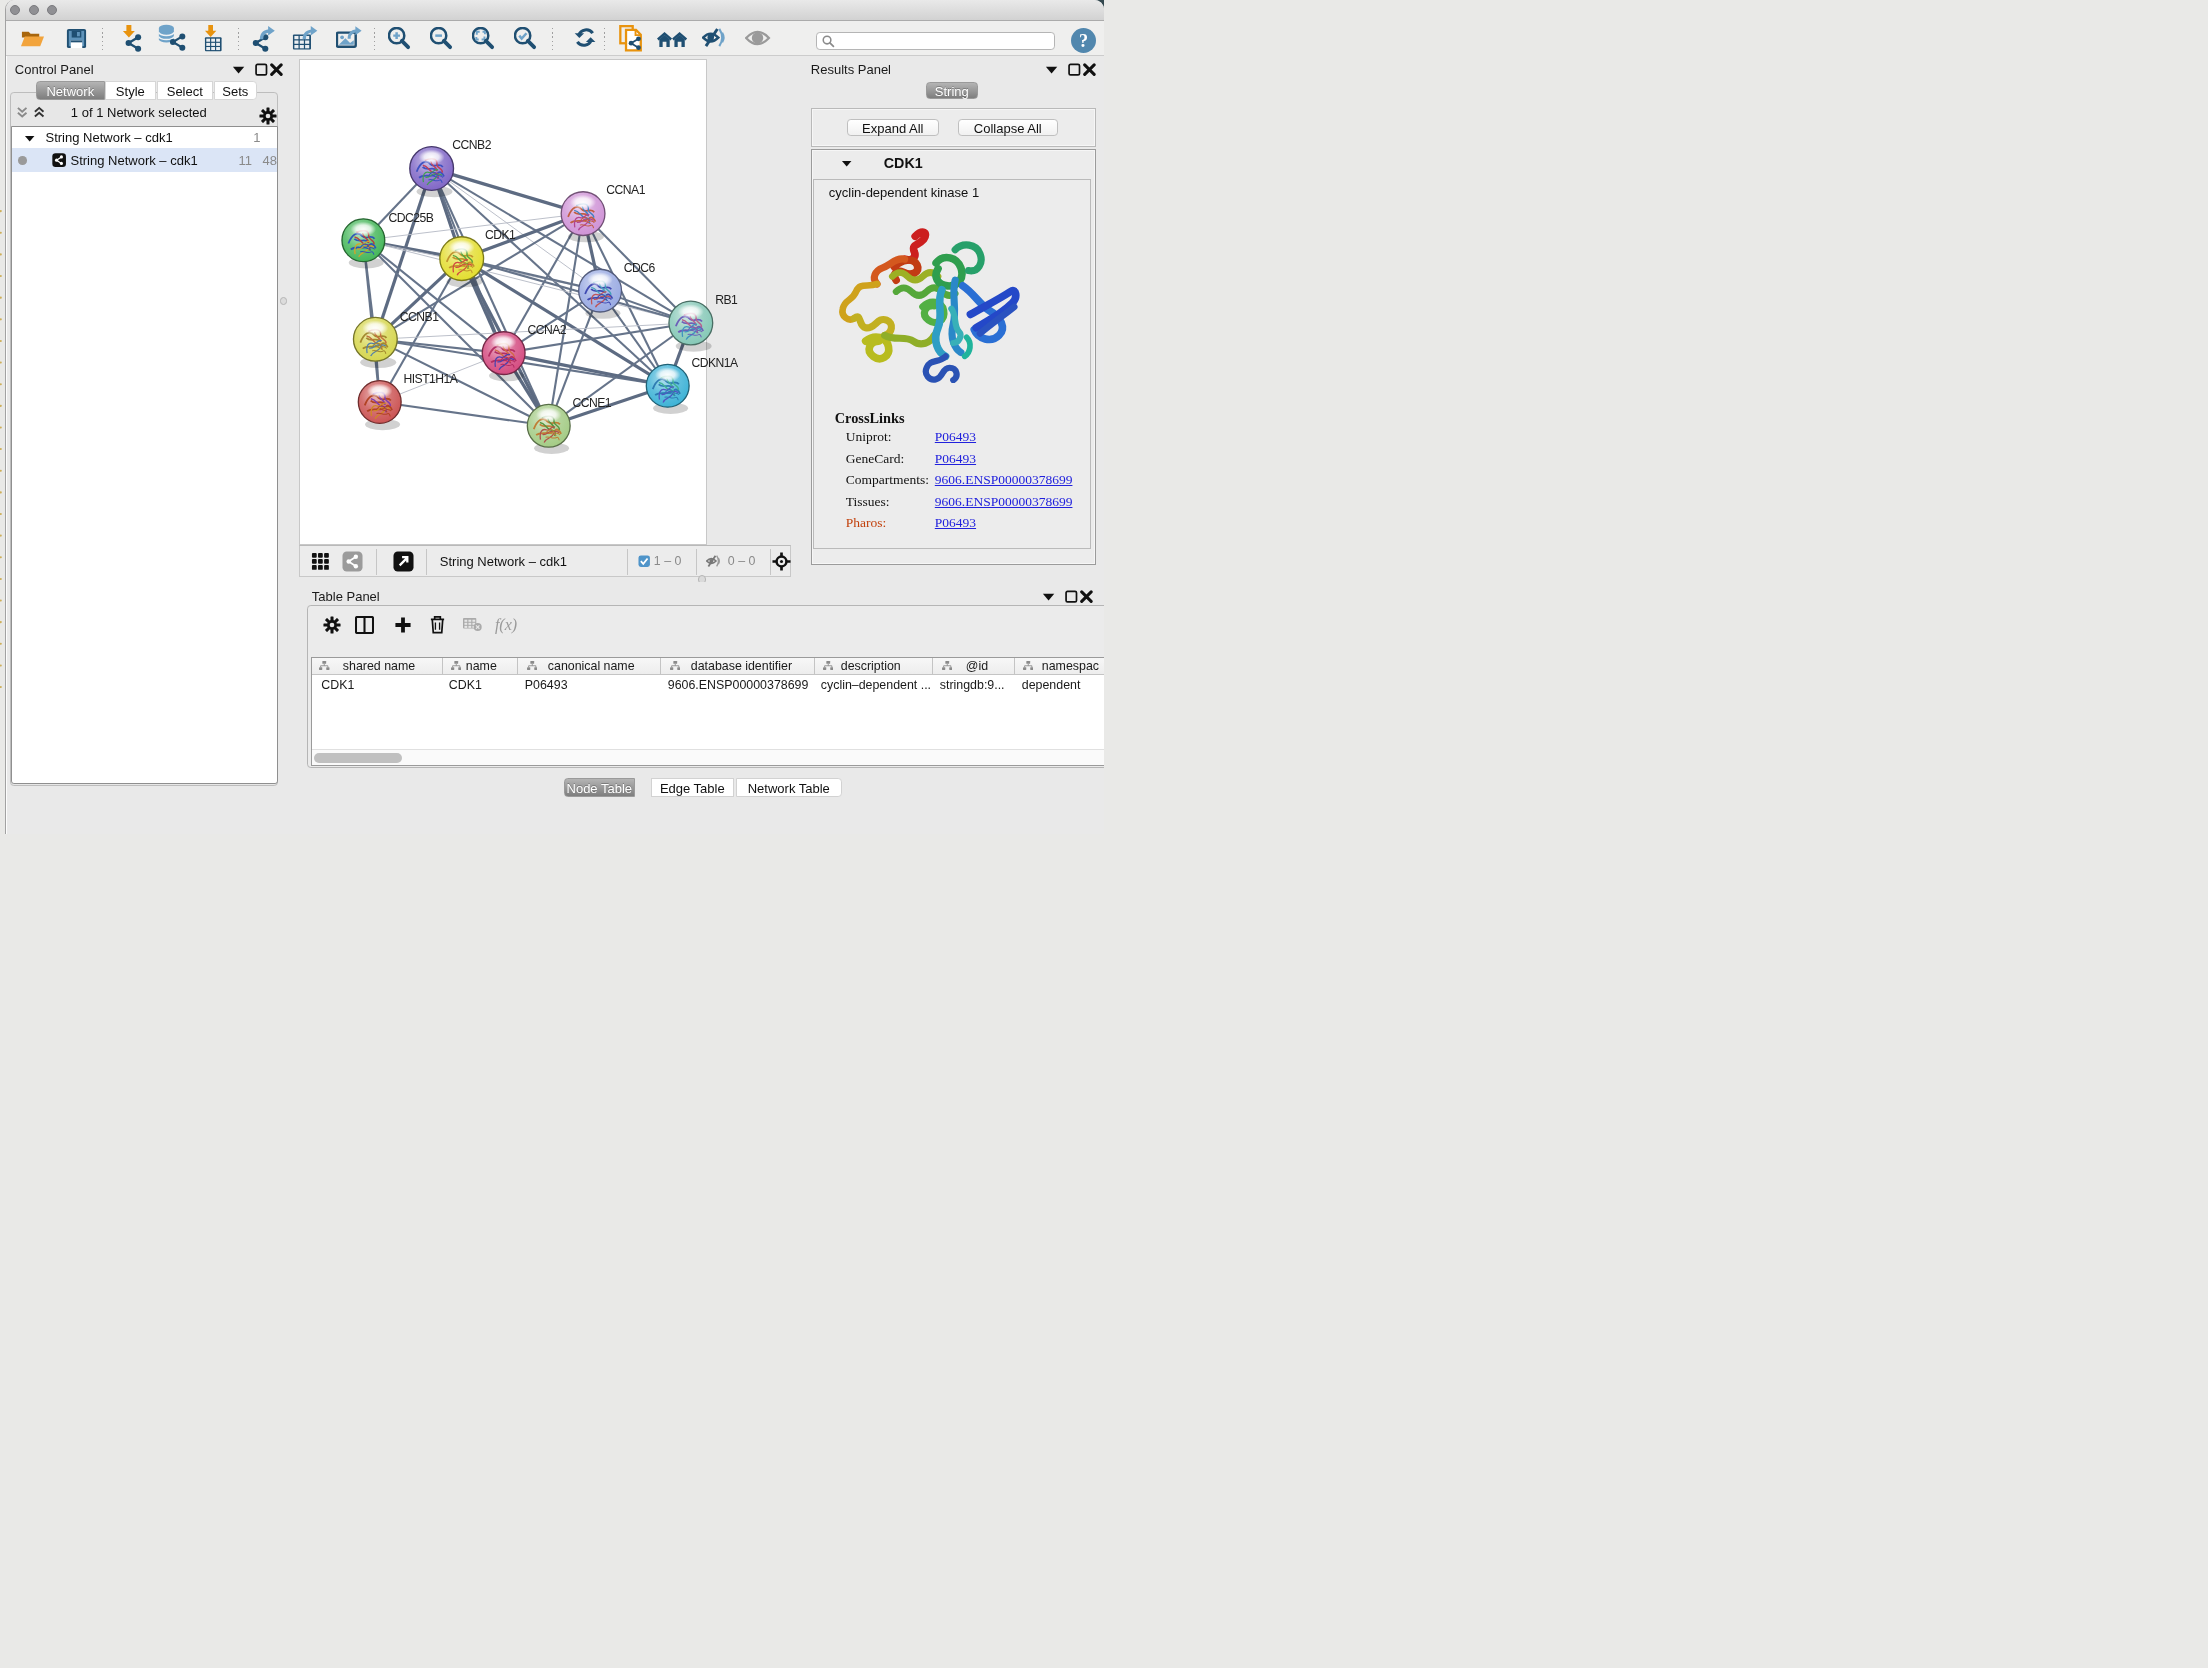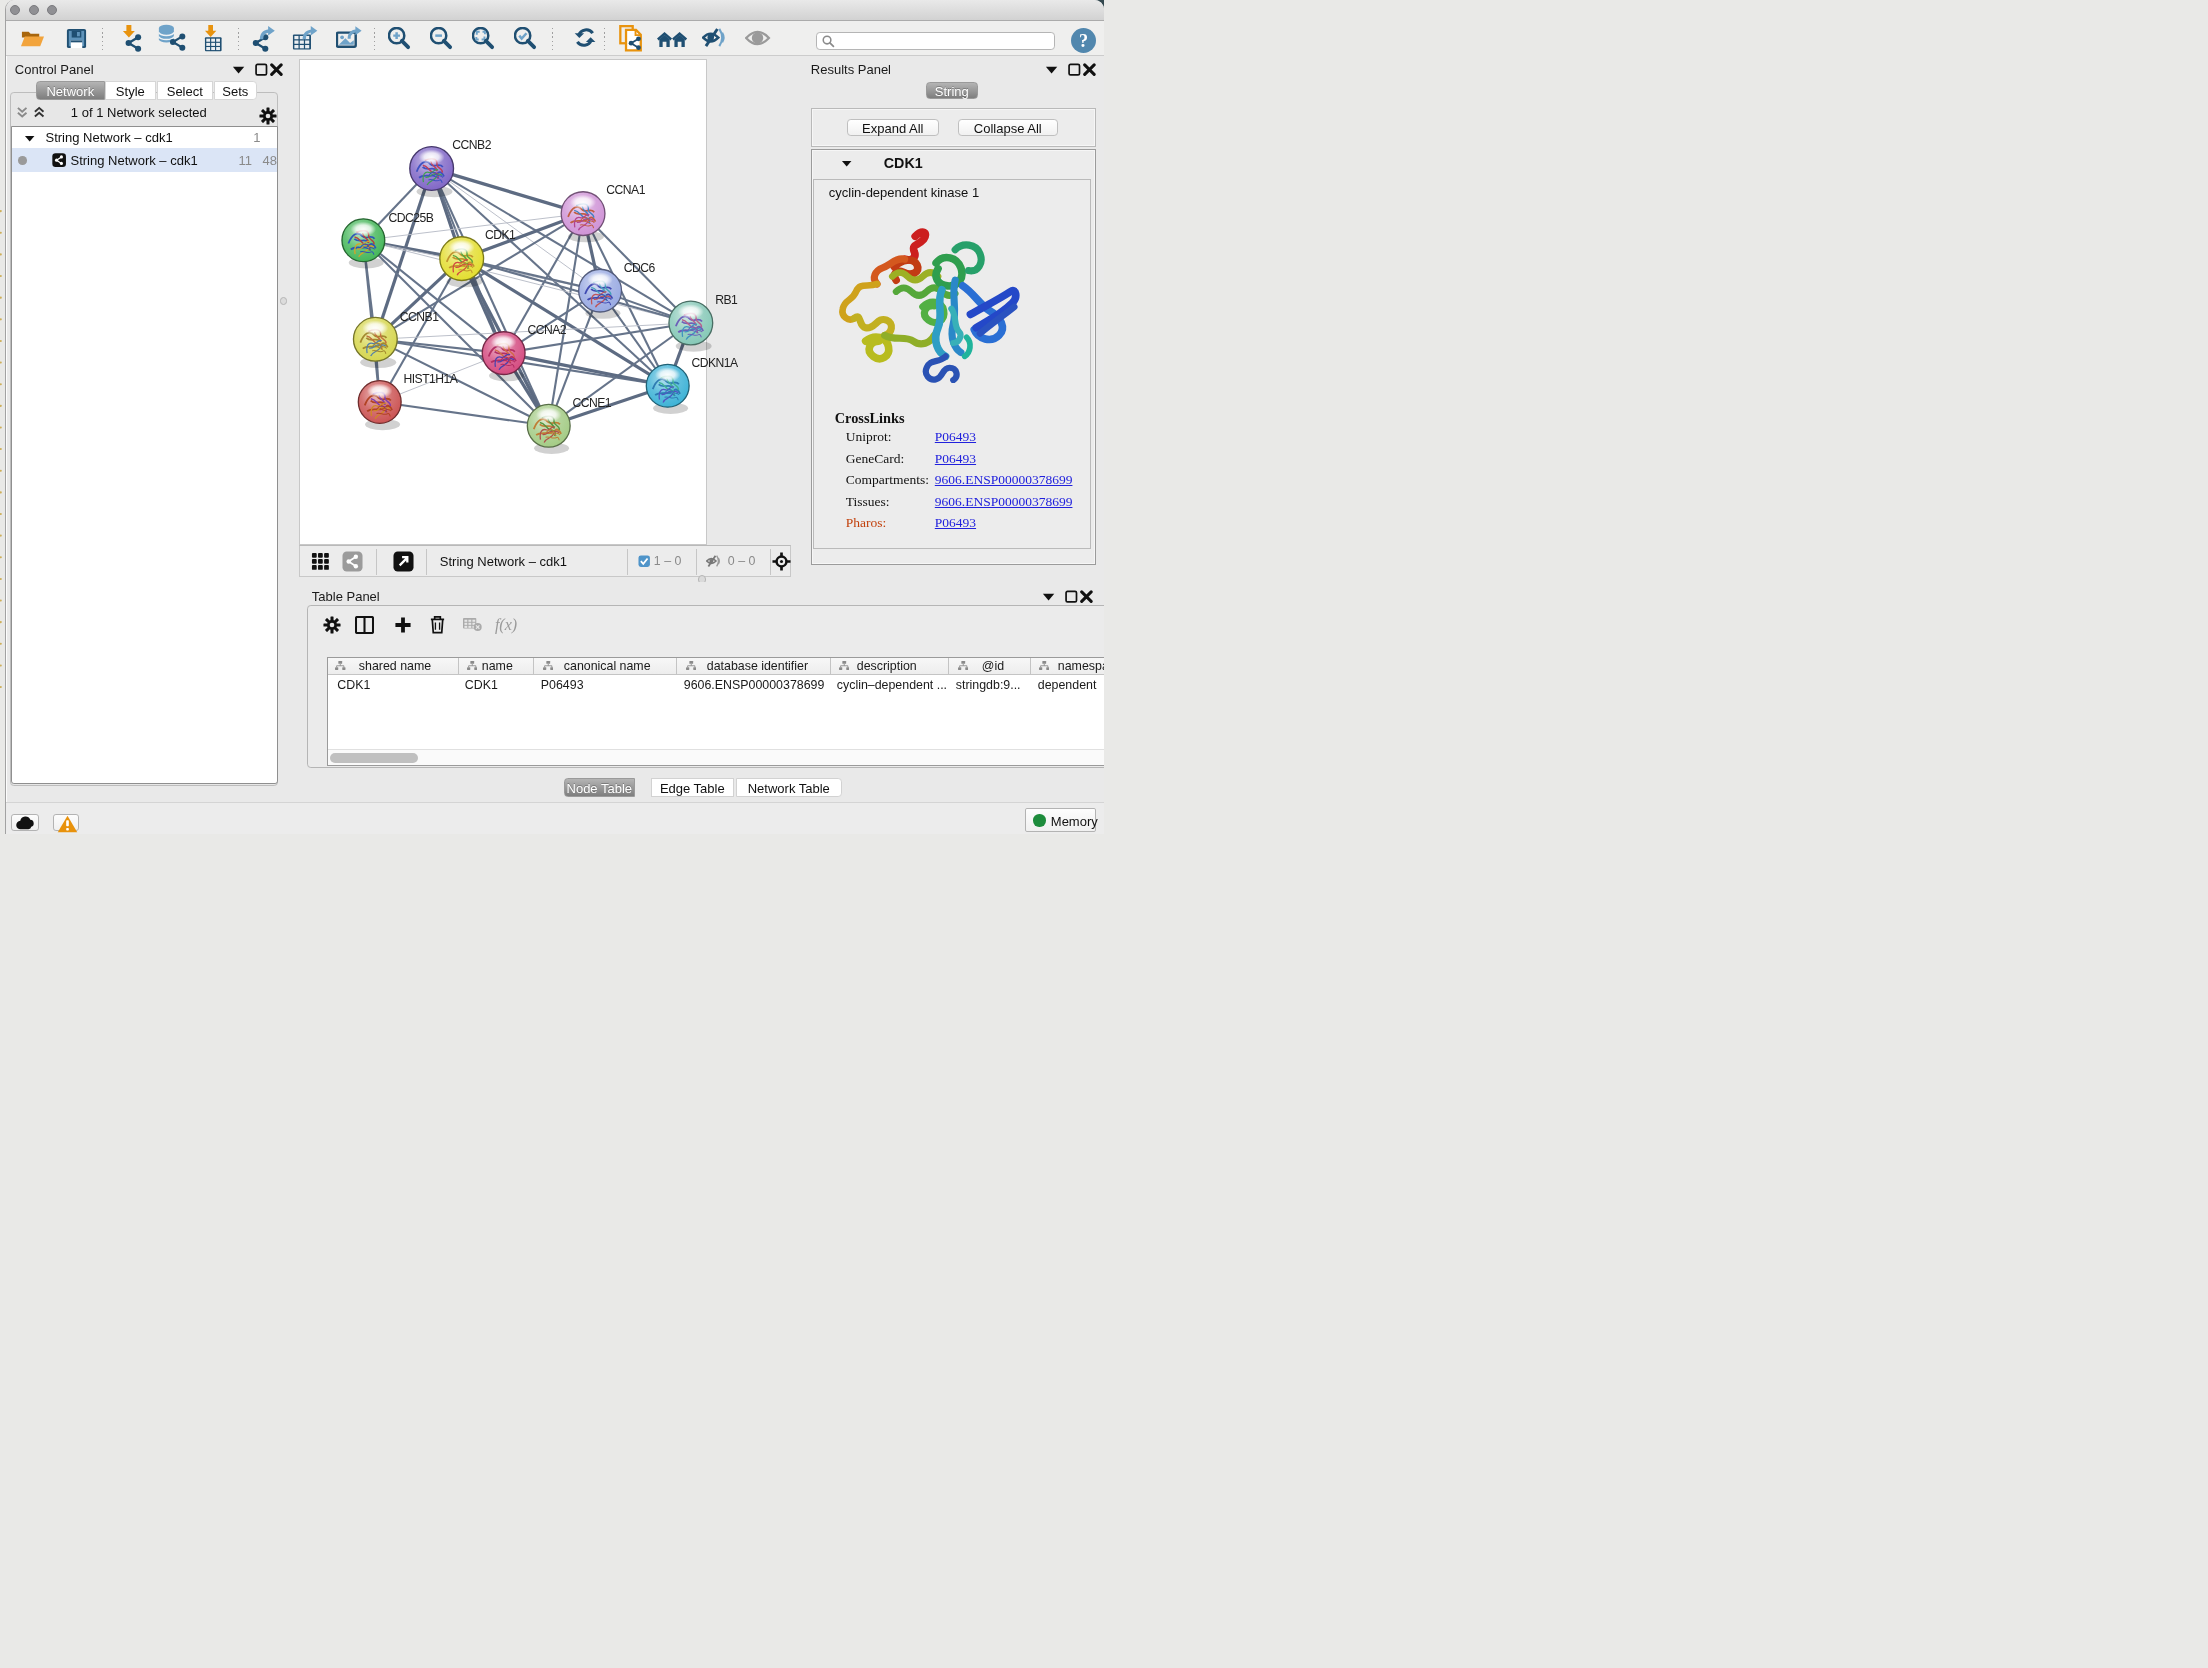--- a/index.html
+++ b/index.html
@@ -37,21 +37,21 @@
   background:#ececec; border:1px solid #b9b9b9; box-shadow:inset 0 0 0 1px #f6f6f6; }
 #res-box2 { position:absolute; left:805px; top:149px; width:285px; height:416px;
   background:#ececec; border:1px solid #9b9b9b; box-shadow:inset 0 0 0 1px #f6f6f6; }
 #res-inner { position:absolute; left:807px; top:179px; width:278px; height:370px;
   background:#ececec; border:1px solid #bababa; }
 .btn { position:absolute; background:linear-gradient(#ffffff,#f1f1f1); border:1px solid #bfbfbf;
   border-radius:3.8px; font-size:13px; text-align:center; color:#111; }
 #table-panel { position:absolute; left:294px; top:582px; width:805px; height:220px; background:#e9e9e9; }
 #tp-box { position:absolute; left:301px; top:605px; width:804px; height:163px;
   background:#ebebeb; border:1px solid #b5b5b5; border-radius:3.8px 0 0 3.8px; }
-#tp-table { position:absolute; left:321px; top:657px; width:800px; height:109px; background:#fff;
+#tp-table { position:absolute; left:305px; top:657px; width:800px; height:109px; background:#fff;
   border:1px solid #9a9a9a; }
 #tp-header { position:absolute; left:0; top:0; width:100%; height:16.6px;
   background:linear-gradient(#f7f7f7,#ededed); border-bottom:1px solid #c4c4c4; }
 .colsep { position:absolute; top:0; height:16.6px; width:0; border-left:1px solid #c4c4c4; }
 .hlabel { position:absolute; top:1px; font-size:12.4px; color:#1a1a1a; }
 .cell { position:absolute; top:20px; font-size:12.4px; color:#1a1a1a; }
 #hscroll { position:absolute; left:0; bottom:0; width:100%; height:16px; background:#fafafa;
   border-top:1px solid #e0e0e0; }
 #hthumb { position:absolute; left:1.9px; top:2.9px; width:88px; height:10.5px; background:#c0c0c0; border-radius:5.7px; }
 .bottab { position:absolute; top:778px; height:19px; line-height:19px; font-size:13px;
@@ -893,36 +893,14 @@
   <div class="cell" style="left:628px">stringdb:9...</div>
   <div class="cell" style="left:710px">dependent</div>
   <div id="hscroll">
         <div id="hthumb"></div>
       </div>
  </div>
  <div class="bottab tabsel" style="left:558px;width:71px;border-radius:3.8px 0 0 3.8px">Node Table</div>
  <div class="bottab" style="left:645px;width:83px">Edge Table</div>
  <div class="bottab" style="left:730px;width:106px;border-radius:0 3.8px 3.8px 0">Network Table</div>
 
- <div id="statusbar">
-  <div class="sbtn" style="left:5.7px;top:10.5px;width:27.6px;height:17.6px;border-radius:2.9px">
-   <div style="position:absolute;left:3.8px;top:1.9px">
-          <svg width="20" height="14.3" viewBox="0 0 21 15">
-            <path d="M5,14 a4.5,4.5 0 0 1 -0.5,-9 a5.5,5.5 0 0 1 10.5,-1 a3.8,3.8 0 0 1 1,7.4 a3,3 0 0 1 -3,2.6 z" fill="#111"></path>
-          </svg>
-        </div>
-      </div>
-  <div class="sbtn" style="left:47px;top:10.5px;width:26px;height:17.6px;border-radius:2.9px">
-   <div style="position:absolute;left:2.9px;top:0px">
-          <svg width="21" height="18" viewBox="0 0 22 19">
-            <path d="M11,0.8 L21.3,18.2 H0.7 z" fill="#e8920c"></path>
-            <rect x="9.6" y="5.5" width="2.8" height="6.5" rx="0.8" fill="#fff"></rect>
-            <rect x="9.6" y="13.6" width="2.8" height="2.8" rx="0.8" fill="#fff"></rect>
-          </svg>
-        </div>
-      </div>
-  <div class="sbtn" style="left:1019px;top:4.8px;width:71px;height:24px;border-radius:1.9px">
-   <div style="position:absolute;left:7.6px;top:5.7px;width:12.4px;height:12.4px;border-radius:50%;background:#1d8c3c"></div>
-   <span style="position:absolute;left:25px;top:4.8px;font-size:13px;color:#111">Memory</span>
-      </div>
- </div>
 </div>
 
 
 </body></html>

